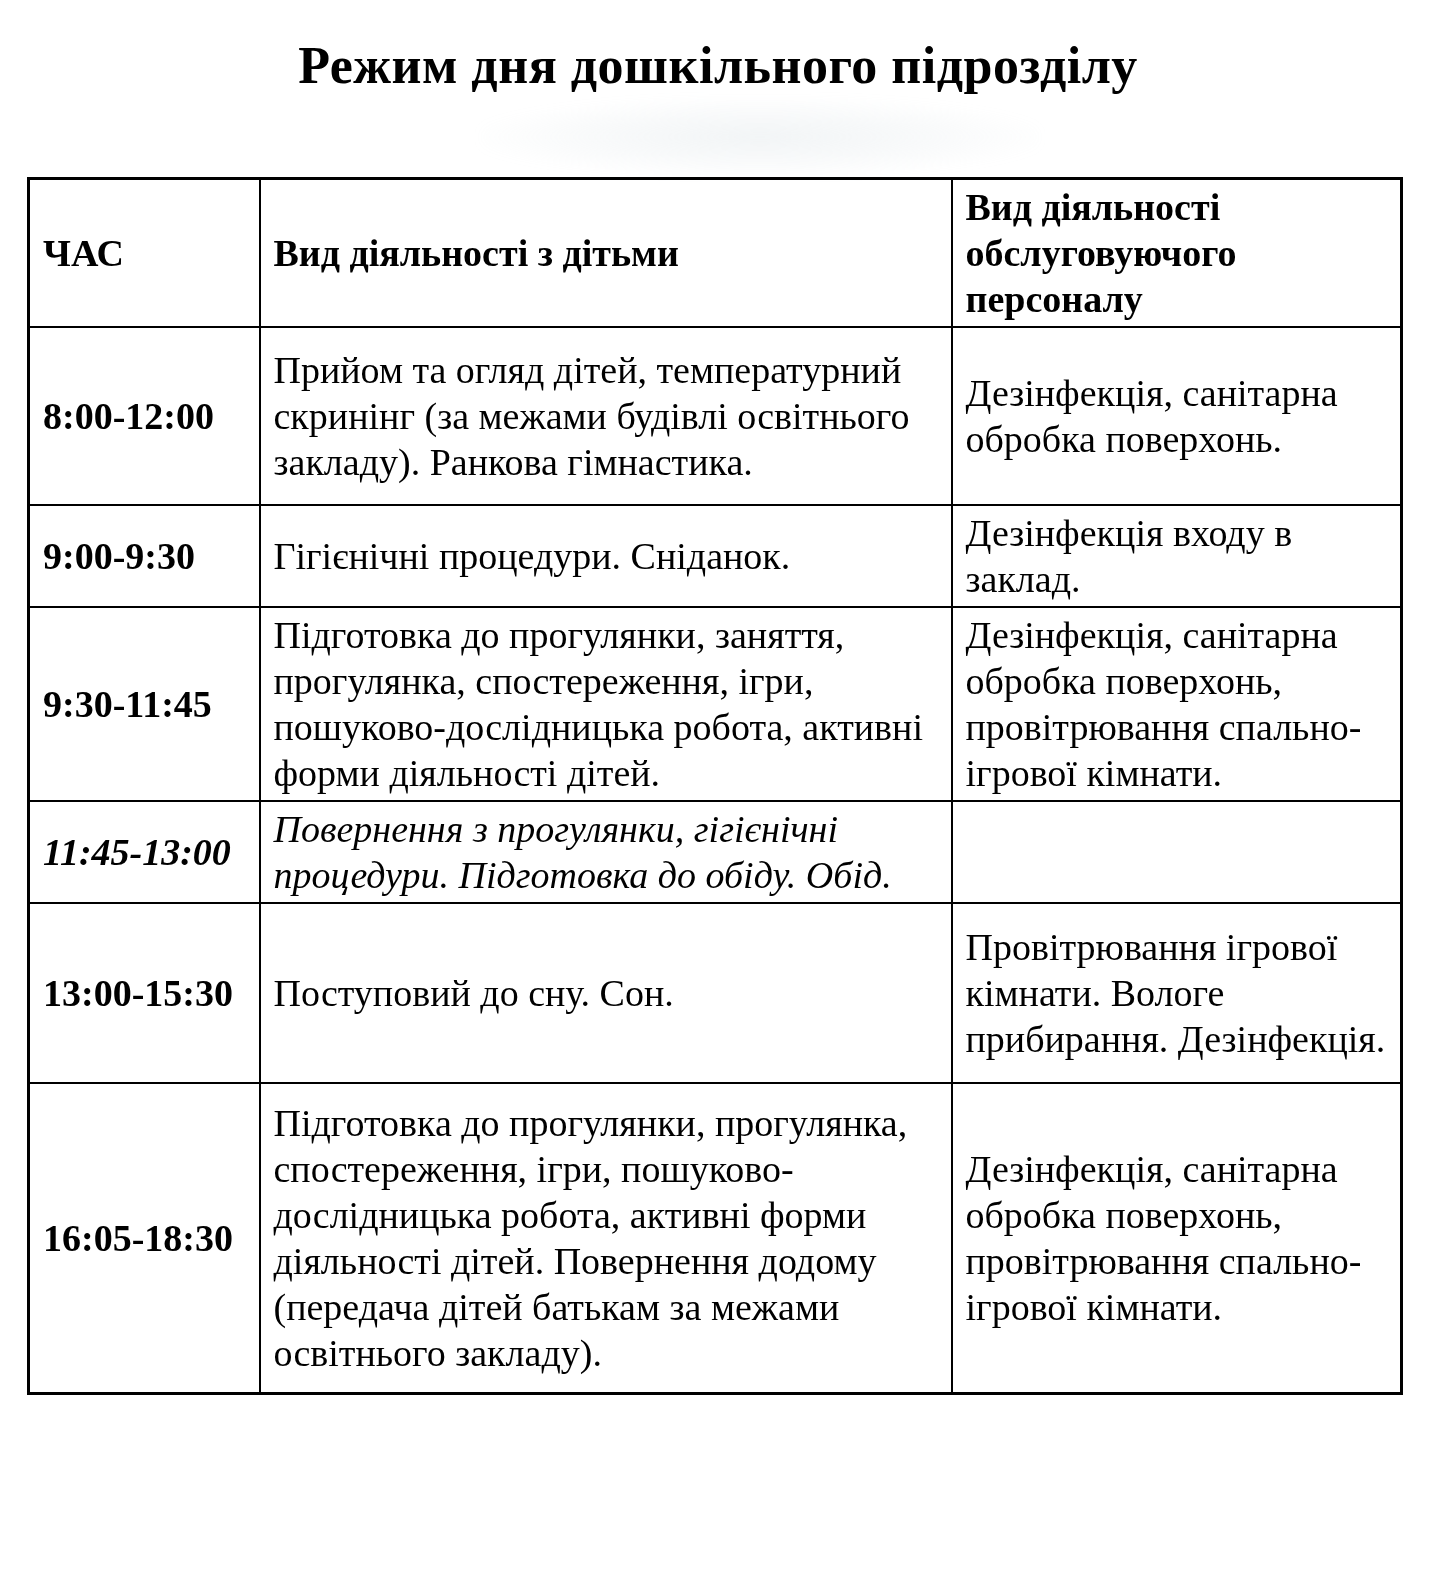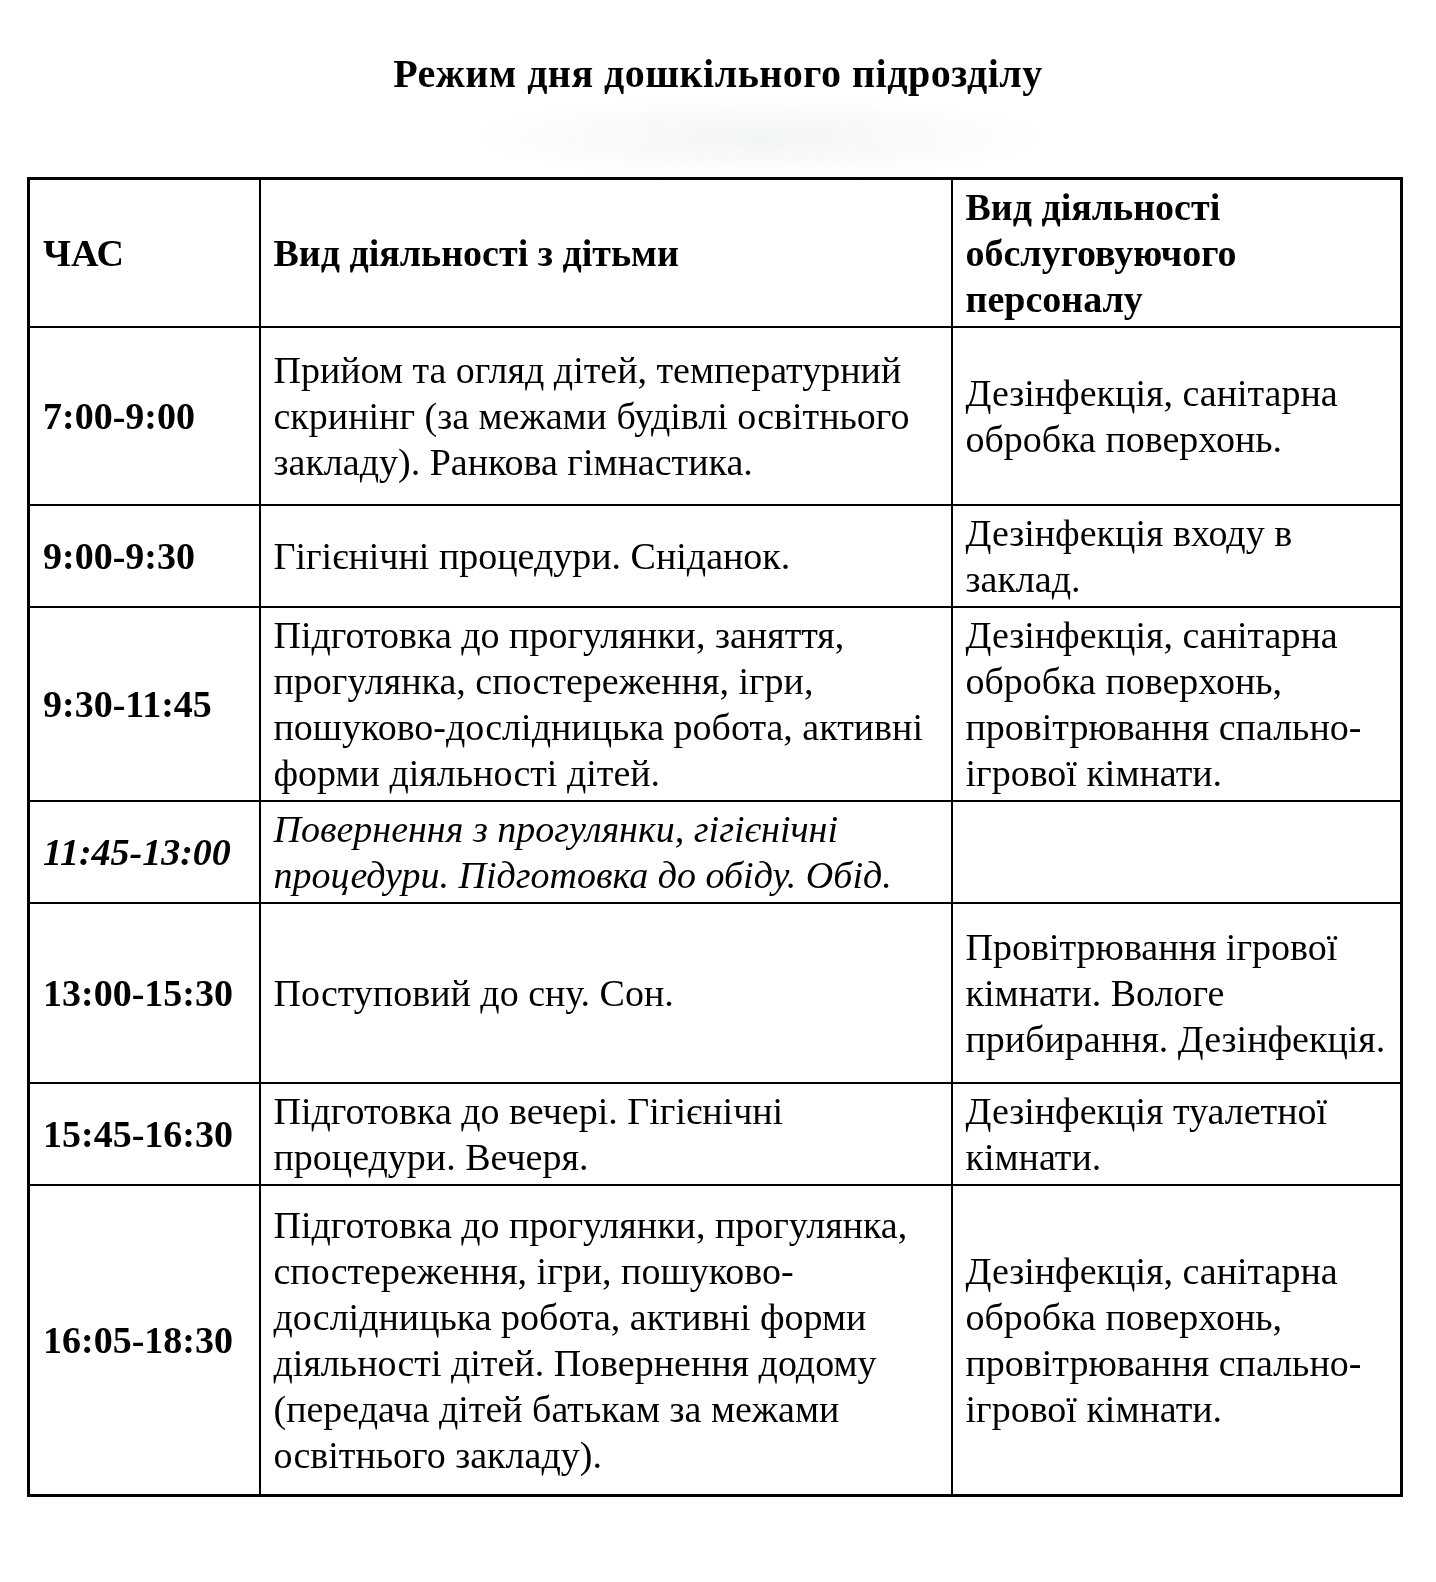--- a/index.html
+++ b/index.html
@@ -10,24 +10,24 @@
   .page {
     position: relative;
     width: 1436px;
     height: 1582px;
     background: #ffffff;
     color: #000000;
     font-family: "Liberation Serif", serif;
     overflow: hidden;
   }
   .doc-title {
-    margin: 8px;
+    margin: 0;
     padding-top: 42px;
     text-align: center;
-    font-size: 40px;
+    font-size: 52px;
     line-height: 48px;
     font-weight: bold;
     letter-spacing: 0.5px;
   }
   .smudge {
     position: absolute;
     left: 480px;
     top: 98px;
     width: 560px;
     height: 78px;
@@ -89,21 +89,21 @@
     </colgroup>
     <thead>
       <tr class="hdr">
         <th>ЧАС</th>
         <th>Вид діяльності з дітьми</th>
         <th>Вид діяльності обслуговуючого персоналу</th>
       </tr>
     </thead>
     <tbody>
       <tr class="r0">
-        <td class="time-cell">7:00-9:00</td>
+        <td class="time-cell">8:00-12:00</td>
         <td>Прийом та огляд дітей, температурний скринінг (за межами будівлі освітнього закладу). Ранкова гімнастика.</td>
         <td>Дезінфекція, санітарна обробка поверхонь.</td>
       </tr>
       <tr class="r1">
         <td class="time-cell">9:00-9:30</td>
         <td>Гігієнічні процедури. Сніданок.</td>
         <td>Дезінфекція входу в заклад.</td>
       </tr>
       <tr class="r2">
         <td class="time-cell">9:30-11:45</td>
@@ -113,25 +113,20 @@
       <tr class="r3">
         <td class="time-cell">11:45-13:00</td>
         <td>Повернення з прогулянки, гігієнічні процедури. Підготовка до обіду. Обід.</td>
         <td></td>
       </tr>
       <tr class="r4">
         <td class="time-cell">13:00-15:30</td>
         <td>Поступовий до сну. Сон.</td>
         <td>Провітрювання ігрової кімнати. Вологе прибирання. Дезінфекція.</td>
       </tr>
-      <tr class="r6">
-        <td class="time-cell">15:45-16:30</td>
-        <td>Підготовка до вечері. Гігієнічні процедури. Вечеря.</td>
-        <td>Дезінфекція туалетної кімнати.</td>
-      </tr>
       <tr class="r7">
         <td class="time-cell">16:05-18:30</td>
         <td>Підготовка до прогулянки, прогулянка, спостереження, ігри, пошуково-дослідницька робота, активні форми діяльності дітей. Повернення додому (передача дітей батькам за межами освітнього закладу).</td>
         <td>Дезінфекція, санітарна обробка поверхонь, провітрювання спально-ігрової кімнати.</td>
       </tr>
     </tbody>
   </table>
 
 </div>
 

